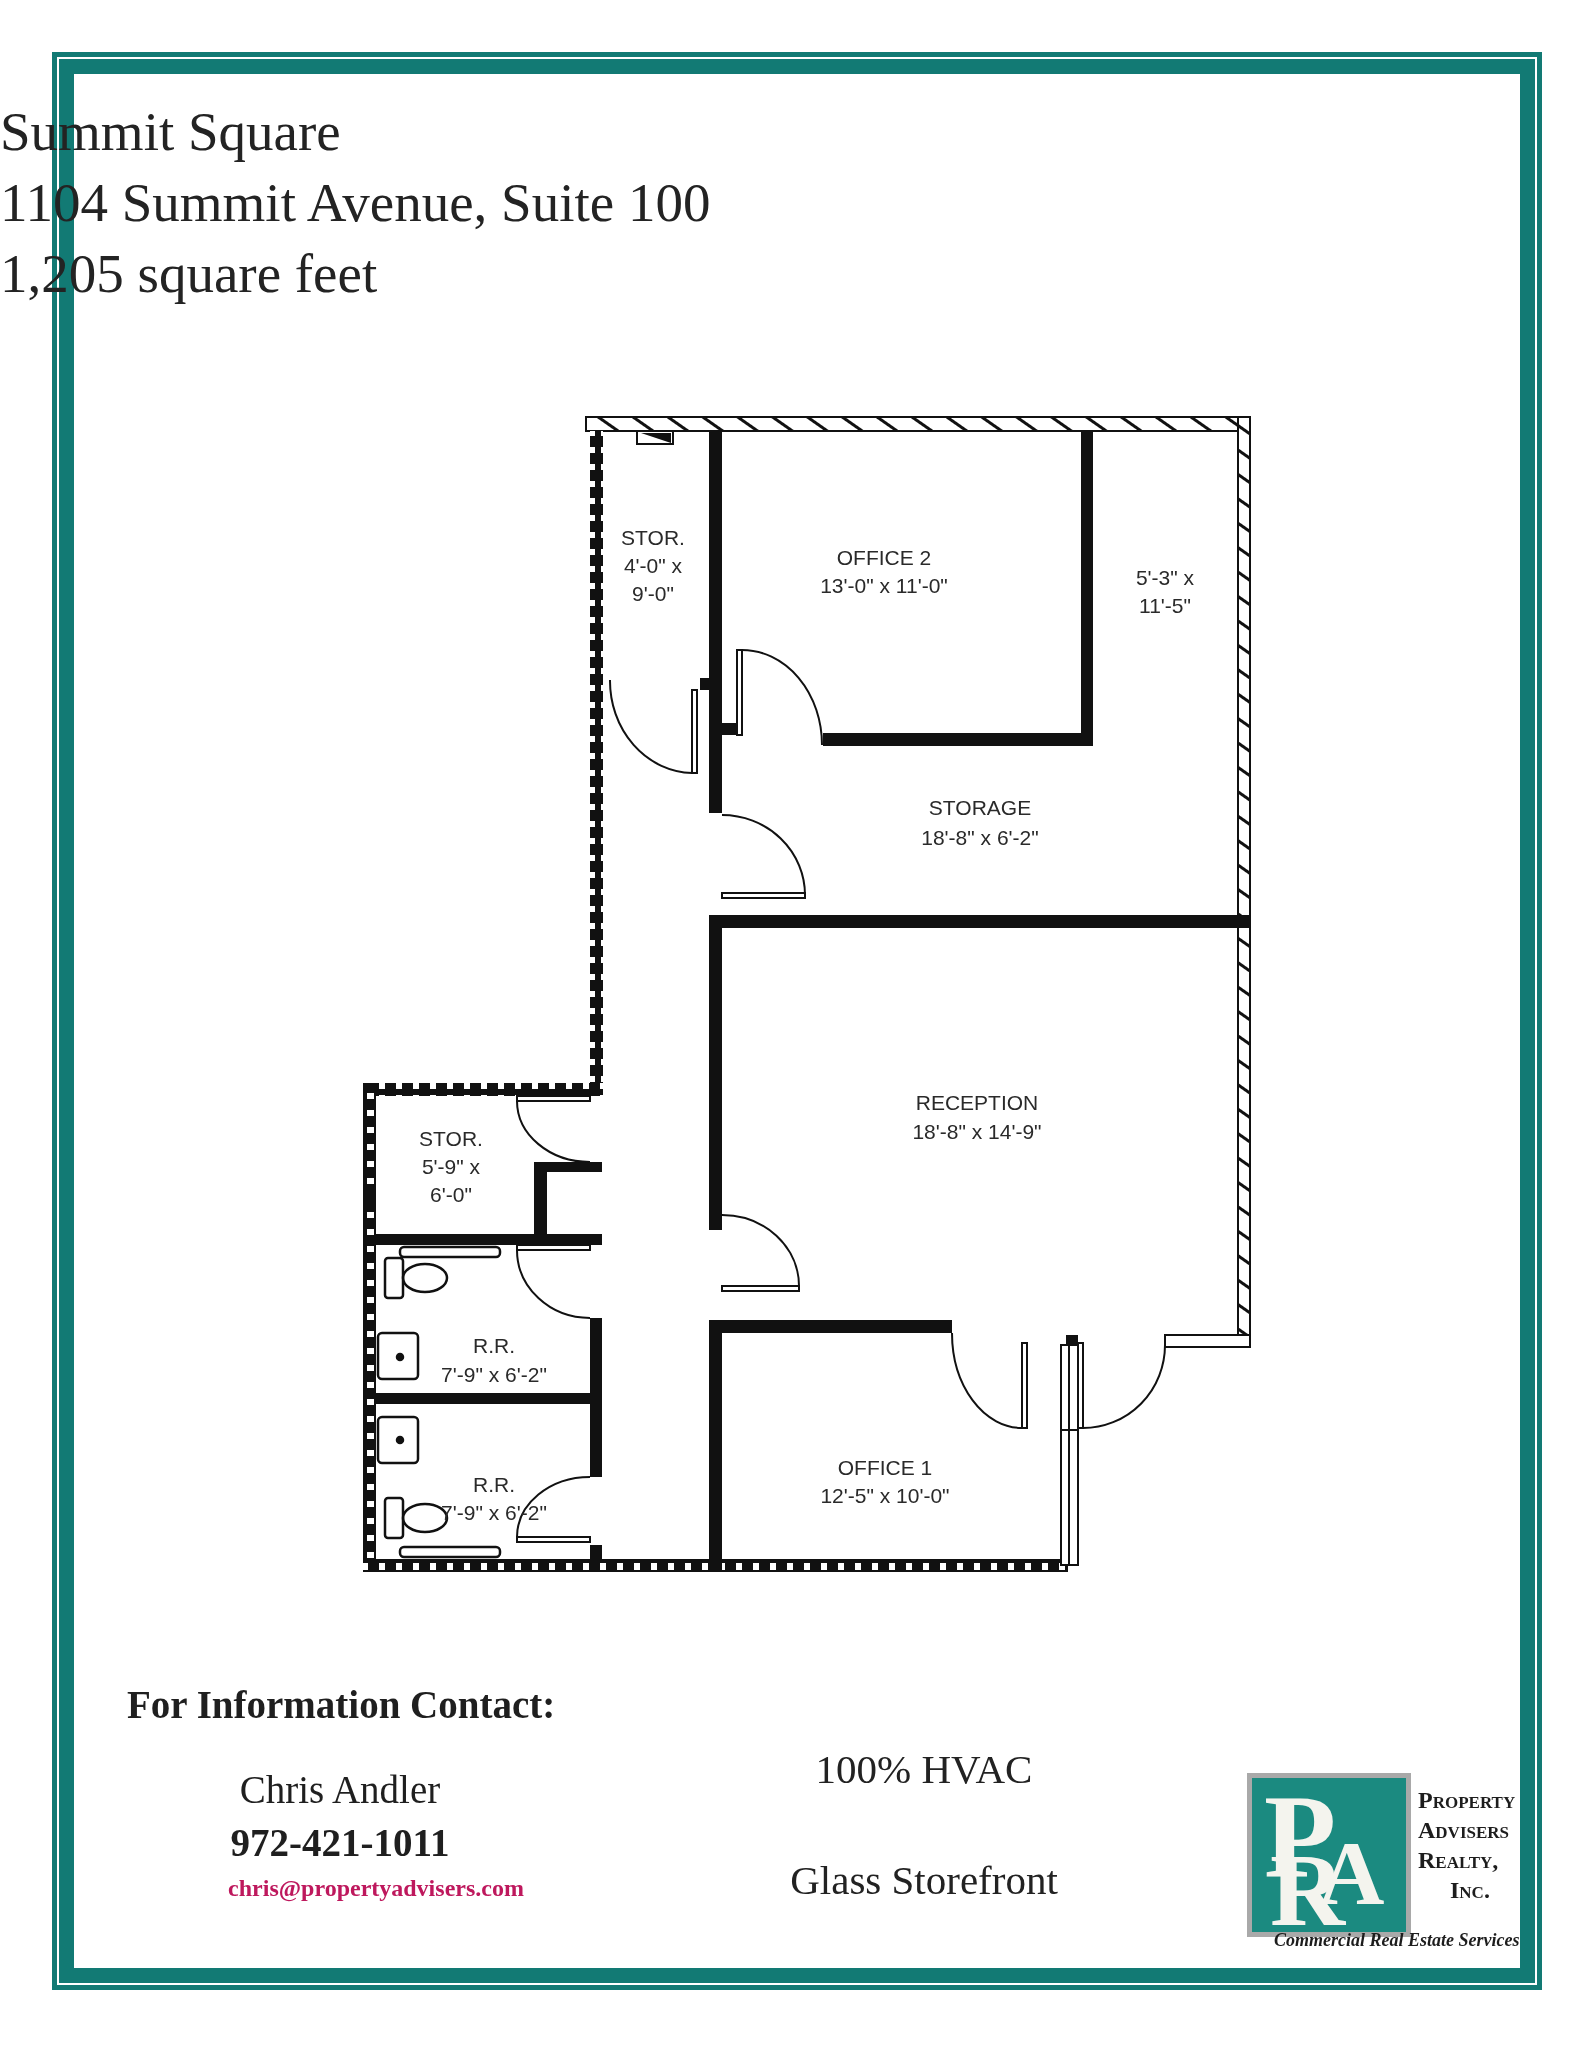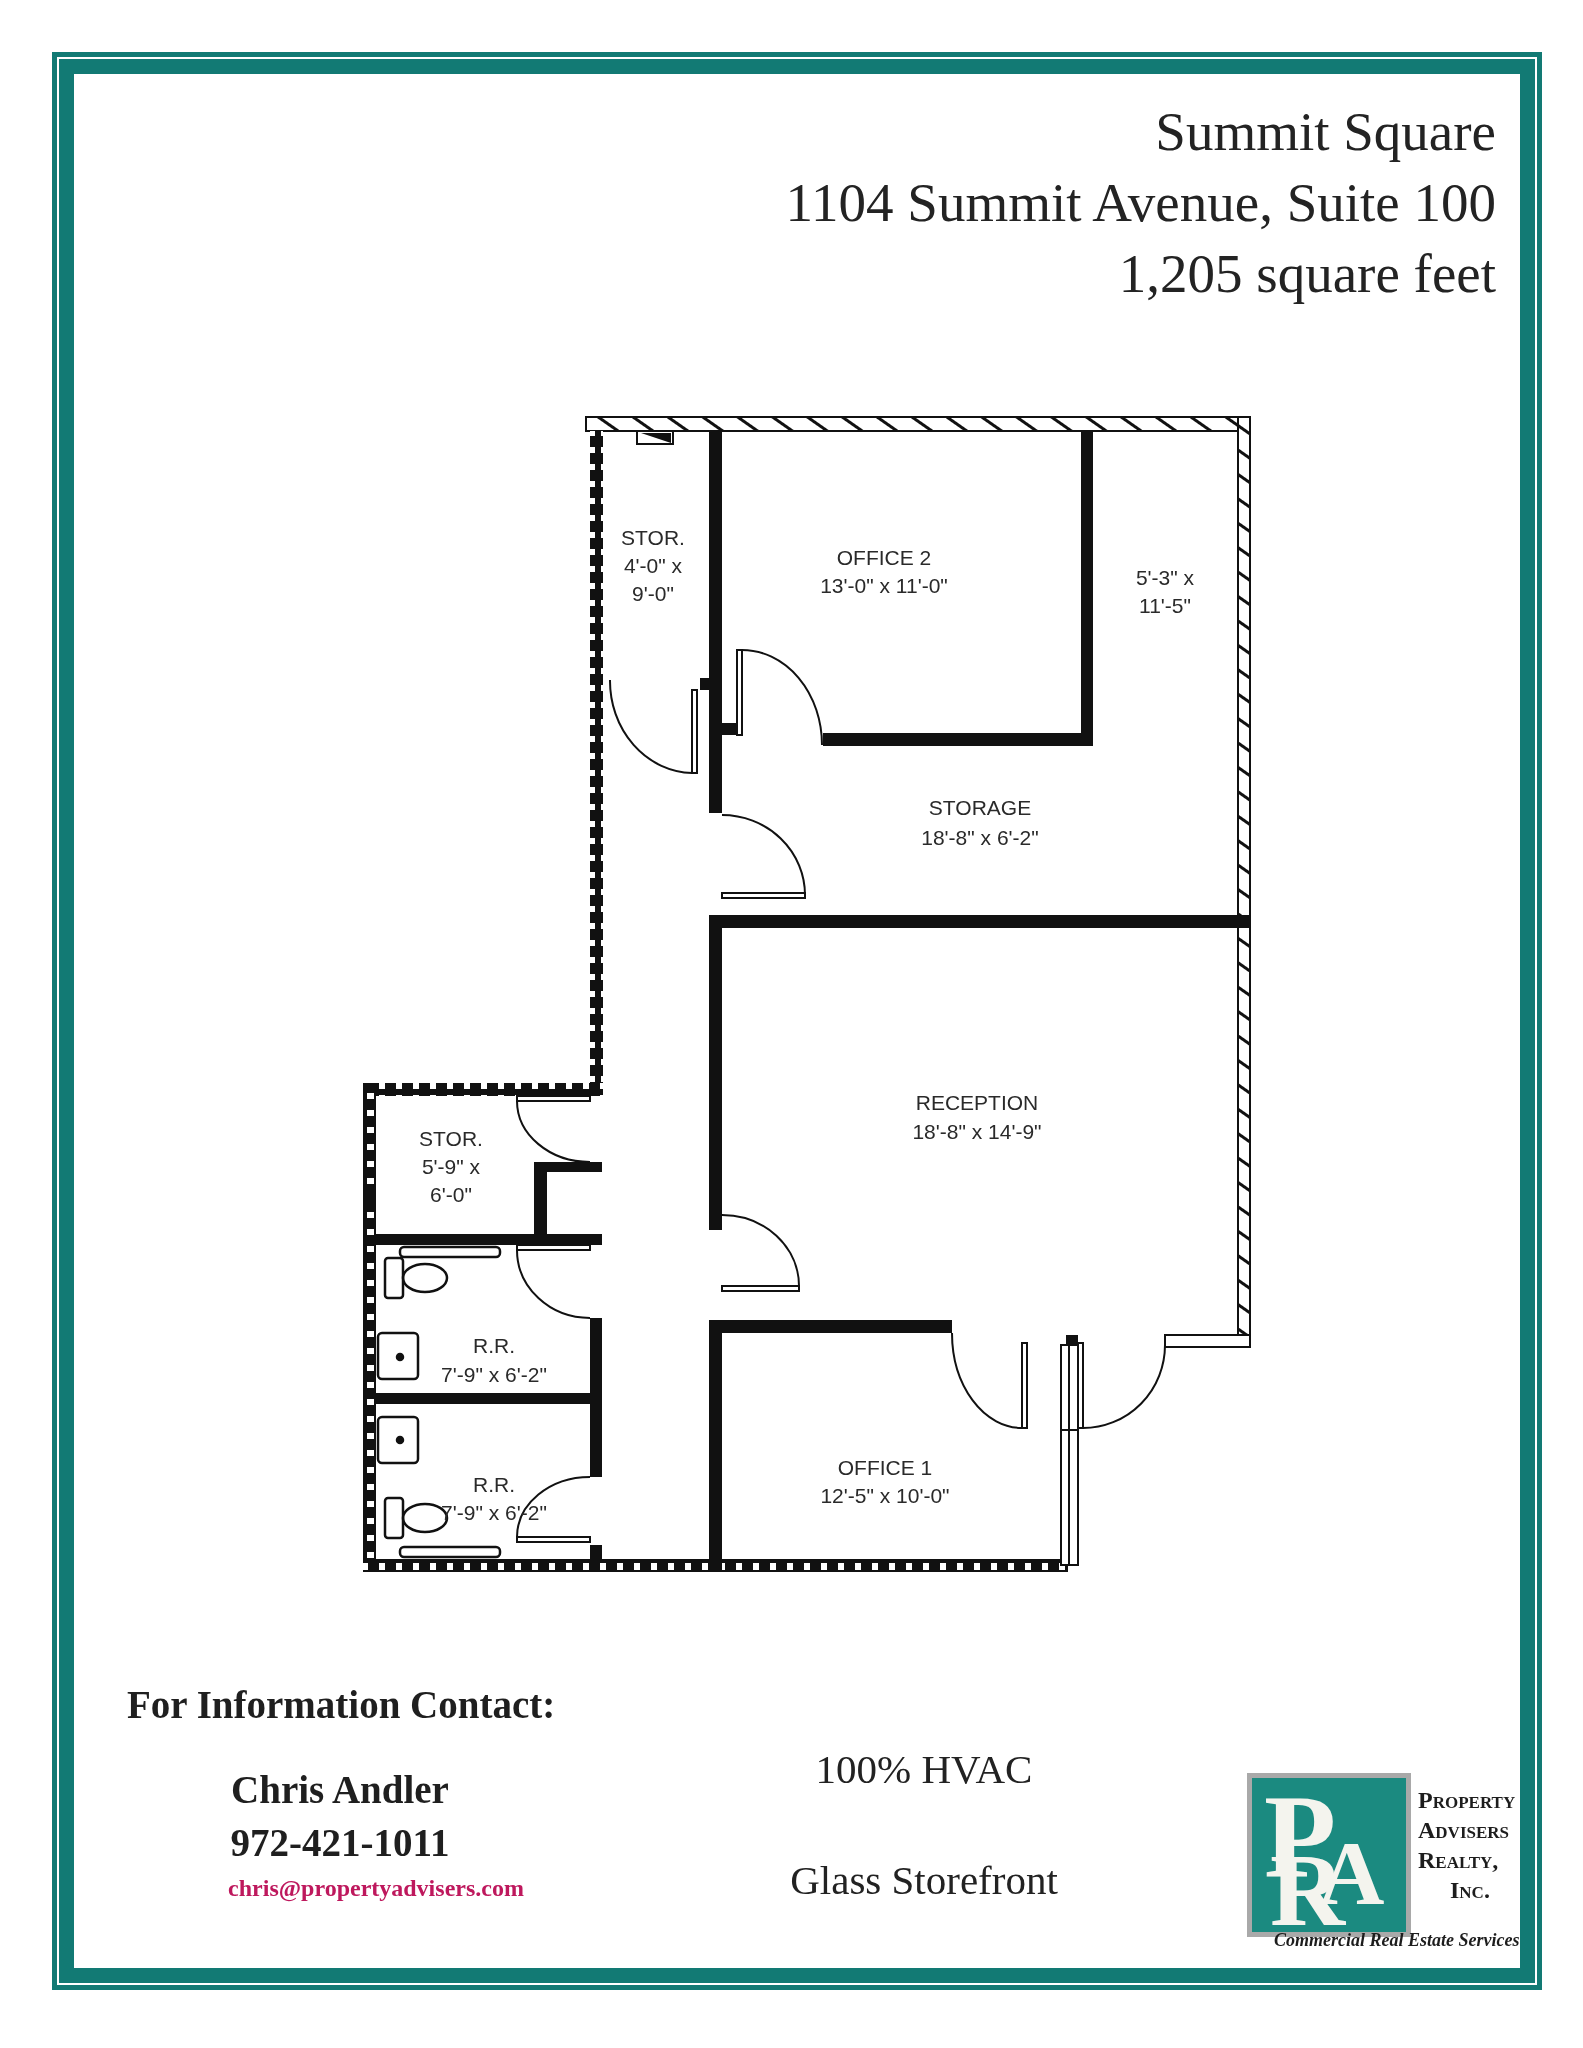--- a/index.html
+++ b/index.html
@@ -1,24 +1,24 @@
 <!DOCTYPE html>
 <html><head>
 <meta charset="utf-8">
 <style>
   html, body { margin:0; padding:0; background:#ffffff; }
   body { width:1583px; height:2048px; position:relative; overflow:hidden; font-family:"Liberation Serif", serif; color:#1d1d1d; }
   .frame-outer { position:absolute; left:52px; top:52px; width:1490px; height:1938px; box-sizing:border-box; border:5px solid #127a74; }
   .frame-inner { position:absolute; left:59px; top:59px; width:1476px; height:1924px; box-sizing:border-box; border:15px solid #127a74; }
-  .title-block { position:absolute; left:0; top:96px; width:1496px; text-align:right; }
+  .title-block { position:absolute; left:0; top:96px; width:1496px; text-align:left; }
   .title-line { font-size:55px; line-height:71px; color:#232323; }
   .plan { position:absolute; left:0; top:0; }
   .room-label { font-family:"Liberation Sans", sans-serif; fill:#2a2a2a; font-size:21px; text-anchor:middle; }
   .contact-heading { position:absolute; left:127px; top:1682px; font-weight:bold; font-size:39px; color:#1f1f1f; white-space:nowrap; }
-  .contact-name { position:absolute; left:226px; top:1767px; width:228px; text-align:center; font-weight:bold; font-size:39px; color:#1f1f1f; white-space:nowrap; }
+  .contact-name { position:absolute; left:226px; top:1767px; width:228px; text-align:center; font-weight:normal; font-size:39px; color:#1f1f1f; white-space:nowrap; }
   .contact-phone { position:absolute; left:222px; top:1820px; width:236px; text-align:center; font-weight:bold; font-size:39px; color:#1f1f1f; white-space:nowrap; }
   .contact-email { position:absolute; left:190px; top:1875px; width:372px; text-align:center; font-weight:bold; font-size:24px; color:#be185d; white-space:nowrap; }
   .feature { position:absolute; font-size:41px; color:#222; white-space:nowrap; text-align:center; width:400px; }
   .f1 { left:724px; top:1745px; }
   .f2 { left:724px; top:1856px; }
   .logo-box { position:absolute; left:1247px; top:1773px; width:164px; height:164px; box-sizing:border-box; background:#1b8a80; border:5px solid #a9a9a9; overflow:hidden; }
   .logo-mono { position:absolute; font-family:"Liberation Serif", serif; color:#f4f4ee; font-weight:bold; }
   .logo-p { left:12px; top:-8px; font-size:118px; }
   .logo-a { left:66px; top:42px; font-size:92px; }
   .logo-r { left:18px; top:52px; font-size:104px; }

